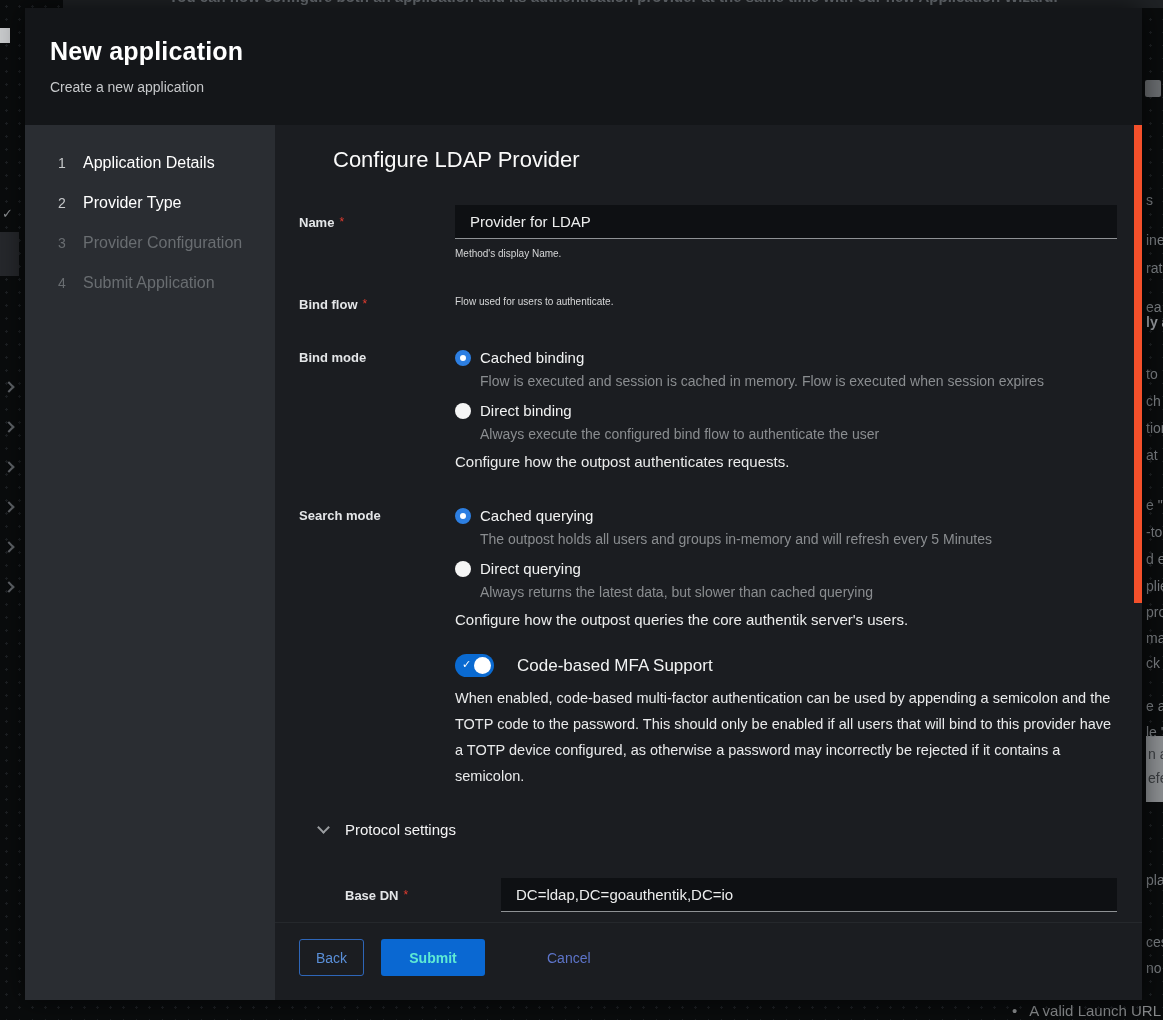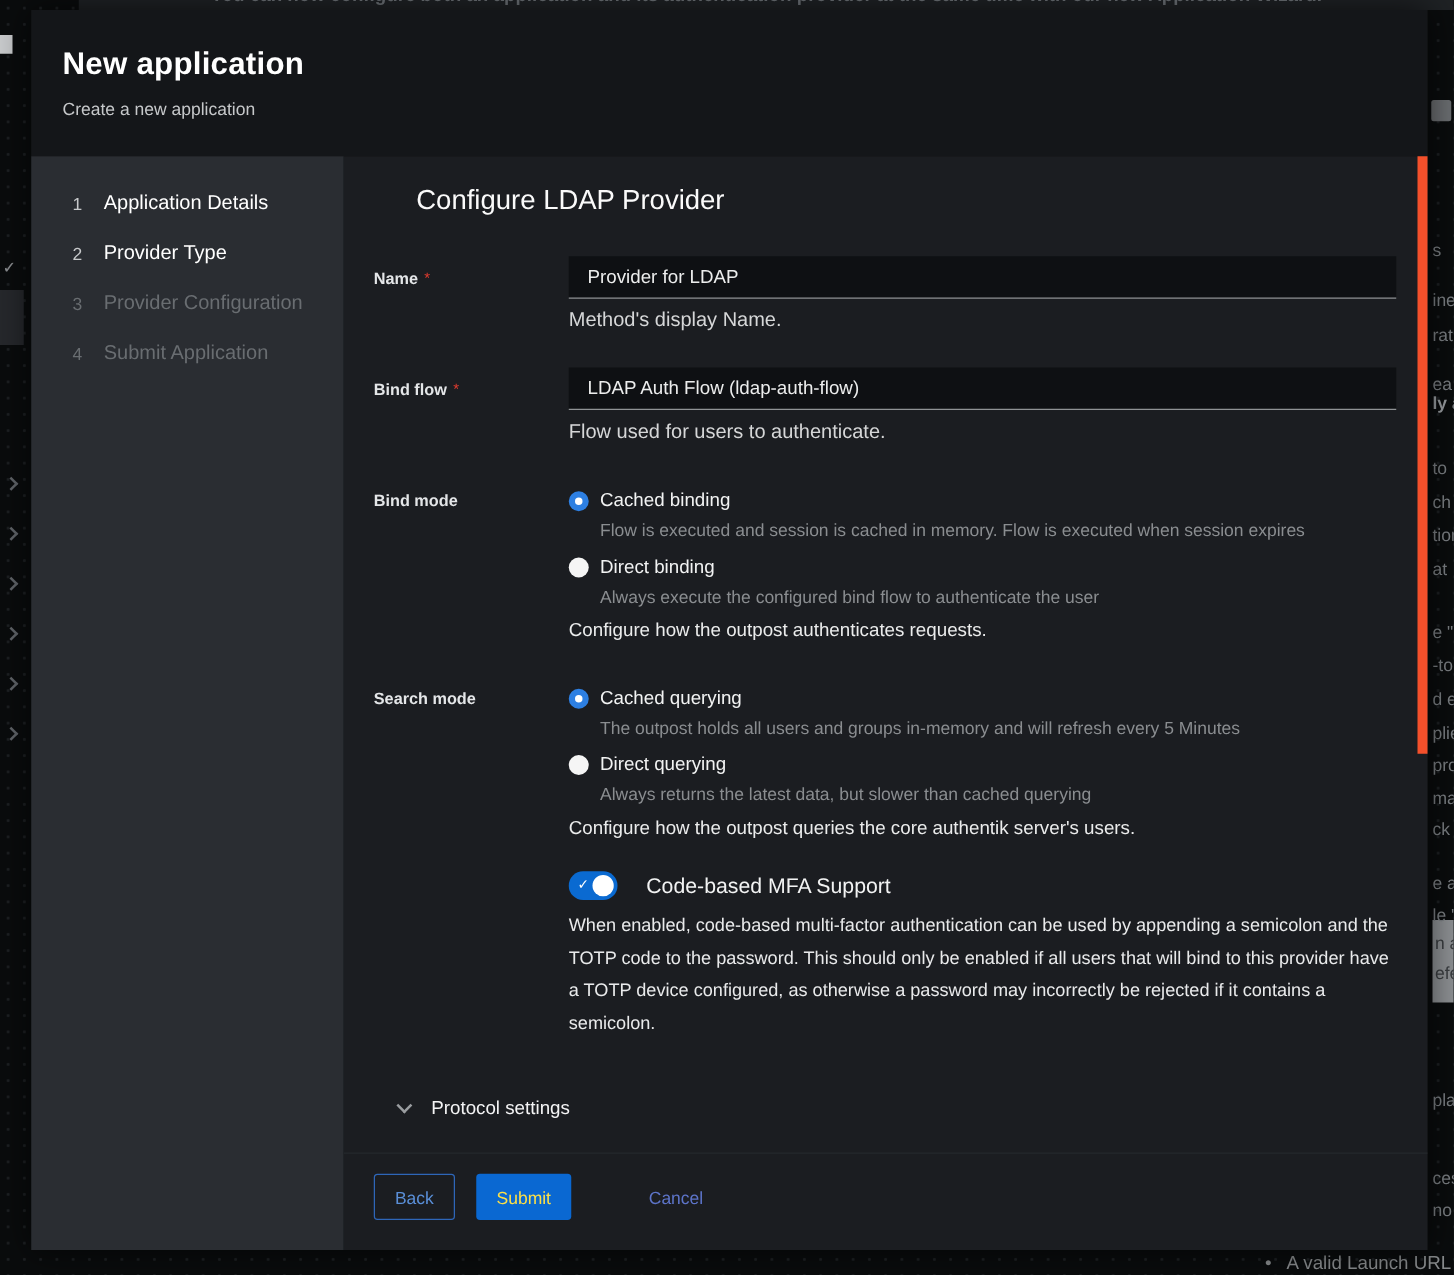--- a/index.html
+++ b/index.html
@@ -73,59 +73,59 @@
   .form-row.radios .row-label{ padding-top:1px; }
   .req{ color:#e23b2f; font-size:12px; margin-left:5px; vertical-align:top; font-weight:400; }
   .row-control{ flex:1; min-width:0; }
 
   .text-input{
     height:34px; background:#0e1013; border:none;
     border-bottom:1px solid #8f9295;
     display:flex; align-items:center; padding:0 15px;
     font-size:15px; color:#eceded; width:100%;
   }
-  .helper{ margin-top:9px; font-size:16px; color:#d6d7d8; }
+  .helper{ margin-top:9px; font-size:10px; color:#d6d7d8; }
 
   .radio-opt{ display:flex; align-items:center; cursor:pointer; }
   .radio-circle{ width:16px; height:16px; flex:none; border-radius:50%; background:#f5f5f5; }
   .radio-circle.checked{ background:#ffffff; border:5px solid #2d7fe2; }
   .radio-label{ margin-left:9px; font-size:15px; color:#f2f3f3;text-align:center; }
   .radio-desc{ margin:7px 0 0 25px; font-size:14px; color:#8a8d90; }
   .opt-gap{ margin-top:13px; }
   .group-help{ margin-top:11px; font-size:15px; color:#ebecec; }
 
   .mfa-head{ display:flex; align-items:center; }
   .switch{
     position:relative; width:39px; height:23px; border-radius:23px;
     background:#0a6ad1; flex:none; cursor:pointer;
   }
   .switch .knob{ position:absolute; right:3px; top:3px; width:17px; height:17px; border-radius:50%; background:#ffffff; }
   .switch .tick{ position:absolute; left:7px; top:4px; color:#ffffff; font-size:11px; }
   .mfa-label{ margin-left:23px; font-size:17px; color:#f2f3f3; }
   .mfa-desc{ margin-top:8px; width:660px; font-size:14.5px; line-height:26px; color:#e9eaeb; }
 
-  .group-header{ margin:46px 0 0 20px; display:flex; align-items:center; cursor:pointer; }
+  .group-header{ margin:32px 0 0 20px; display:flex; align-items:center; cursor:pointer; }
   .chev-down{
     width:9px; height:9px; margin-top:-4px;
     border-right:2px solid #9a9da0; border-bottom:2px solid #9a9da0;
     transform:rotate(45deg); flex:none;
   }
   .group-header .gh-label{ margin-left:17px; font-size:15px; color:#f4f4f5; }
 
   .nested{ margin-left:46px; margin-top:40px; }
 
   
   .modal-footer{
     height:78px; flex:none; border-top:1px solid #242warning7;
     border-top:1px solid #25282c;
     padding:16px 0 0 24px; display:flex; align-items:flex-start;
   }
   .btn{ height:37px; border-radius:3px; font-size:14px; font-family:inherit; cursor:pointer; }
   .btn-back{ width:65px; background:transparent; border:1px solid #2e66b8; color:#5a8fd8; }
-  .btn-submit{ width:76px; background:#0a68d2; border:none; color:#fde047; font-weight:400; margin-left:17px; }
+  .btn-submit{ width:104px; background:#0a68d2; border:none; color:#5eead4; font-weight:700; margin-left:17px; }
   .btn-cancel{ background:transparent; border:none; color:#5d74c9; margin-left:62px; }
 
   .scrollbar-thumb{
     position:absolute; right:0; top:0; width:8px; height:478px;
     background:#f4502b; cursor:pointer;
   }
 </style>
 </head>
 <body>
 
@@ -220,23 +220,20 @@
             </div>
             <div class="helper">Method's display Name.</div>
           </div>
         </div>
 
         <div class="form-row" style="margin-top:28px">
           <div class="row-label">
             <span>Bind flow</span><span class="req">*</span>
           </div>
           <div class="row-control">
-            <div class="text-input">
-              <span>LDAP Auth Flow (ldap-auth-flow)</span>
-            </div>
             <div class="helper">Flow used for users to authenticate.</div>
           </div>
         </div>
 
         <div class="form-row radios" style="margin-top:37px">
           <div class="row-label">Bind mode</div>
           <div class="row-control">
             <div class="radio-opt">
               <span class="radio-circle checked"></span>
               <span class="radio-label">Cached binding</span>

